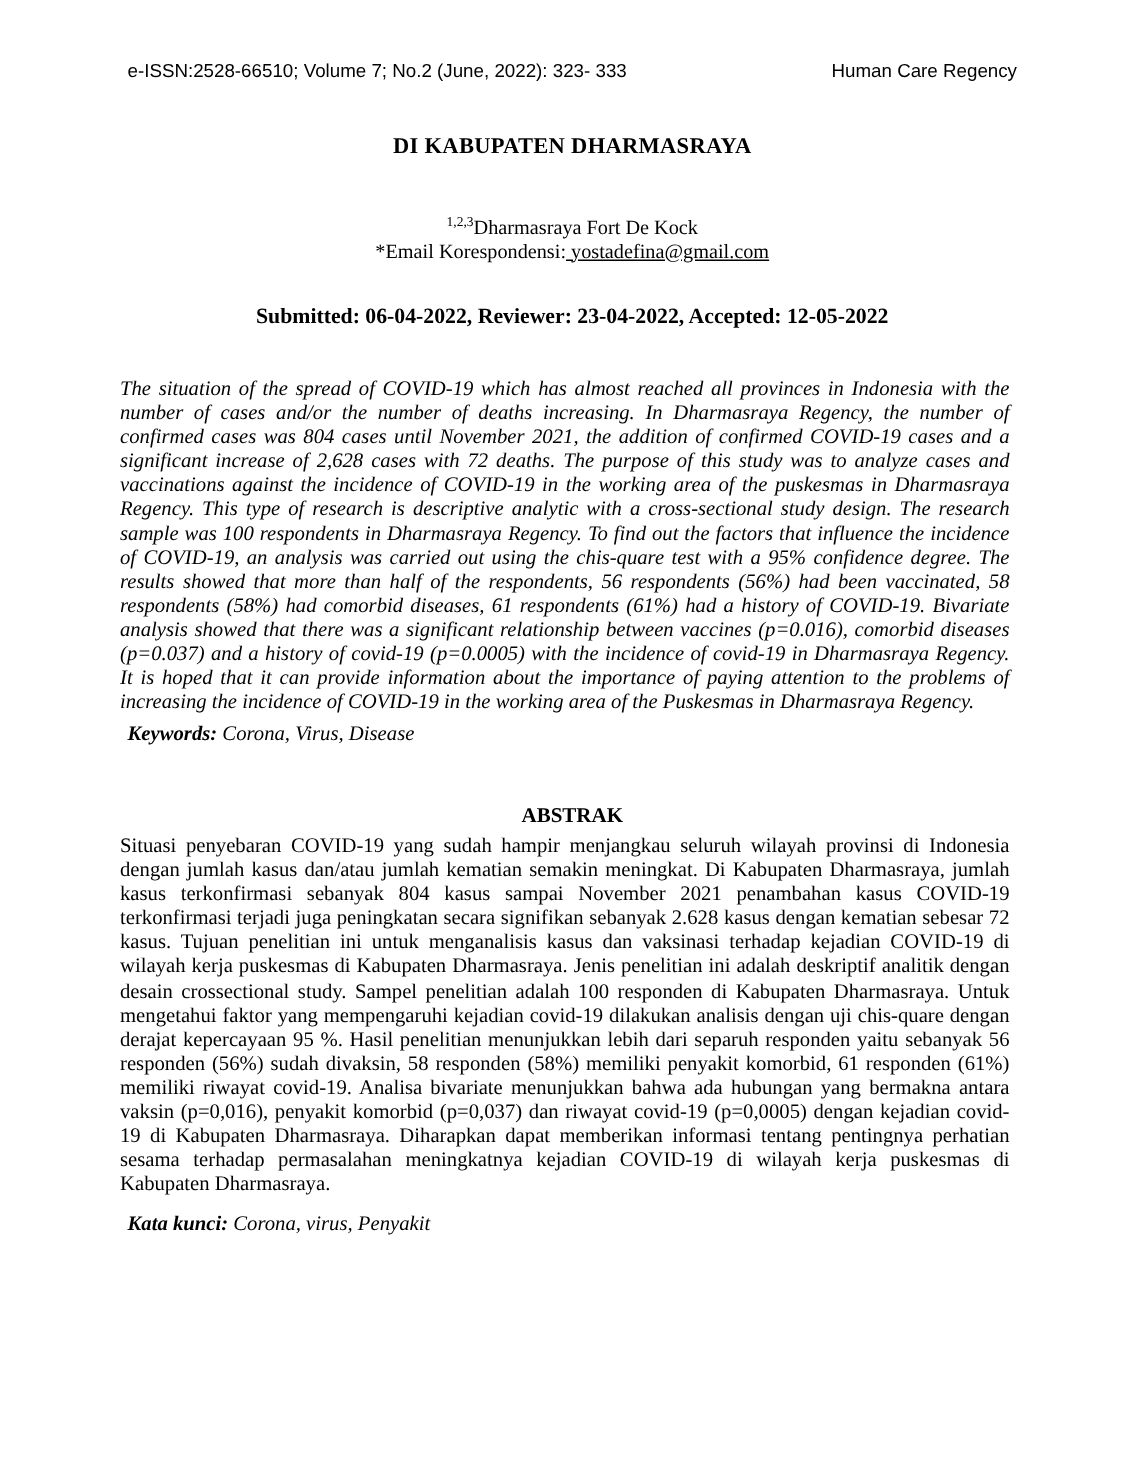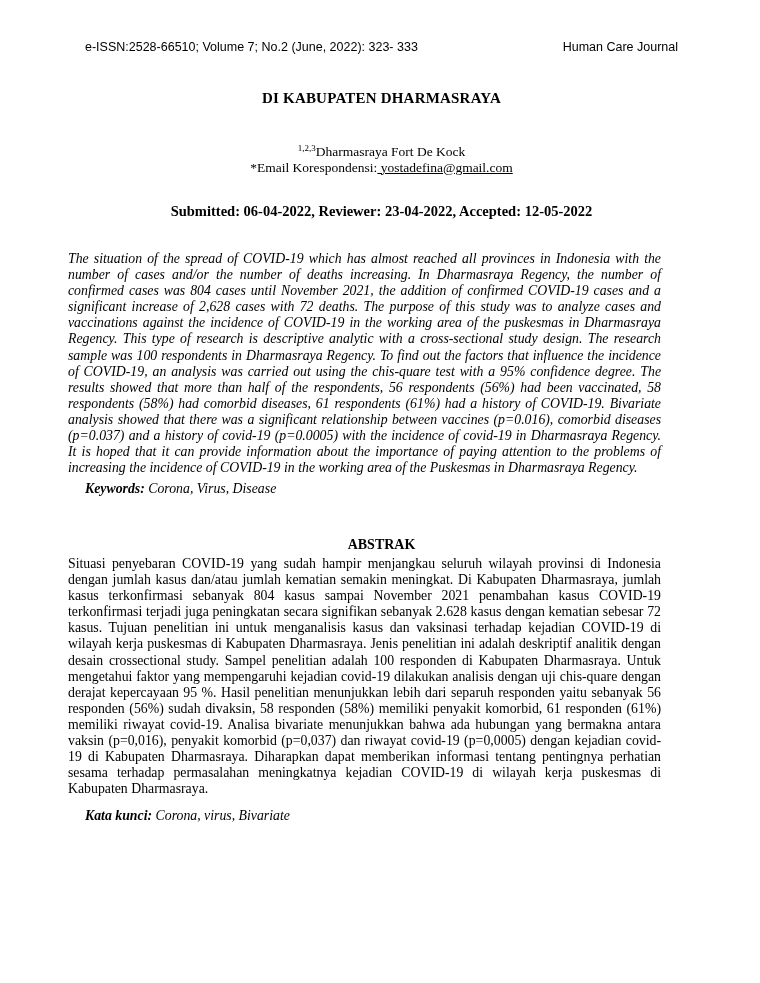--- a/index.html
+++ b/index.html
@@ -75,21 +75,21 @@
     left: 85px;
     right: 82px;
     text-align: center;
     font-weight: bold;
     font-size: 14px;
   }
   .heading-en { top: 234px; font-style: italic; }
   .heading-id { top: 537px; font-style: normal; }
   .abstract-body {
     position: absolute;
-    left: 68px;
+    left: 80px;
     width: 593px;
     text-align: justify;
     font-size: 13.8px;
     line-height: 16.1px;
   }
   .abstract-en-body { top: 251px; font-style: italic; }
   .abstract-id-body { top: 556px; font-style: normal; }
   .keywords-line {
     position: absolute;
     left: 85px;
@@ -109,21 +109,21 @@
     text-align: right;
   }
 </style>
 </head>
 <body>
 
 <div class="page">
 
   <div class="running-header">
     <span>e-ISSN:2528-66510; Volume 7; No.2 (June, 2022): 323- 333</span>
-    <span>Human Care Journal</span>
+    <span>Human Care Regency</span>
   </div>
 
   <div class="title-block">
     <div>DI KABUPATEN DHARMASRAYA</div>
   </div>
 
   <div class="byline-block">
     <div class="affiliation-line"><sup>1,2,3</sup><span>Dharmasraya Fort De Kock</span></div>
     <div class="email-line"><span>*Email Korespondensi:</span><span class="email-link"> yostadefina@gmail.com</span></div>
   </div>
@@ -132,17 +132,17 @@
 
 
   <div class="abstract-body abstract-en-body">The situation of the spread of COVID-19 which has almost reached all provinces in Indonesia with the number of cases and/or the number of deaths increasing. In Dharmasraya Regency, the number of confirmed cases was 804 cases until November 2021, the addition of confirmed COVID-19 cases and a significant increase of 2,628 cases with 72 deaths. The purpose of this study was to analyze cases and vaccinations against the incidence of COVID-19 in the working area of the puskesmas in Dharmasraya Regency. This type of research is descriptive analytic with a cross-sectional study design. The research sample was 100 respondents in Dharmasraya Regency. To find out the factors that influence the incidence of COVID-19, an analysis was carried out using the chis-quare test with a 95% confidence degree. The results showed that more than half of the respondents, 56 respondents (56%) had been vaccinated, 58 respondents (58%) had comorbid diseases, 61 respondents (61%) had a history of COVID-19. Bivariate analysis showed that there was a significant relationship between vaccines (p=0.016), comorbid diseases (p=0.037) and a history of covid-19 (p=0.0005) with the incidence of covid-19 in Dharmasraya Regency. It is hoped that it can provide information about the importance of paying attention to the problems of increasing the incidence of COVID-19 in the working area of the Puskesmas in Dharmasraya Regency.</div>
 
   <div class="keywords-line keywords-en"><span class="kw-label">Keywords:</span><span> Corona, Virus, Disease</span></div>
 
   <div class="section-heading heading-id">ABSTRAK</div>
 
   <div class="abstract-body abstract-id-body">Situasi penyebaran COVID-19 yang sudah hampir menjangkau seluruh wilayah provinsi di Indonesia dengan jumlah kasus dan/atau jumlah kematian semakin meningkat. Di Kabupaten Dharmasraya, jumlah kasus terkonfirmasi sebanyak 804 kasus sampai November 2021 penambahan kasus COVID-19 terkonfirmasi terjadi juga peningkatan secara  signifikan sebanyak 2.628 kasus dengan kematian sebesar 72 kasus. Tujuan penelitian ini untuk menganalisis kasus dan vaksinasi terhadap kejadian COVID-19 di wilayah kerja puskesmas di Kabupaten Dharmasraya. Jenis penelitian ini adalah deskriptif analitik dengan desain crossectional study. Sampel penelitian adalah 100 responden di Kabupaten Dharmasraya. Untuk mengetahui faktor yang mempengaruhi kejadian covid-19 dilakukan analisis dengan uji chis-quare dengan derajat kepercayaan 95 %. Hasil penelitian menunjukkan lebih dari separuh responden yaitu sebanyak 56 responden (56%) sudah divaksin, 58 responden (58%) memiliki penyakit komorbid, 61 responden (61%) memiliki riwayat covid-19. Analisa bivariate menunjukkan bahwa ada hubungan yang bermakna antara vaksin (p=0,016), penyakit komorbid (p=0,037) dan riwayat covid-19 (p=0,0005) dengan kejadian covid-19 di Kabupaten Dharmasraya. Diharapkan dapat memberikan informasi tentang pentingnya perhatian sesama terhadap permasalahan meningkatnya kejadian COVID-19 di wilayah kerja puskesmas di Kabupaten Dharmasraya.</div>
 
-  <div class="keywords-line keywords-id"><span class="kw-label">Kata kunci:</span><span> Corona, virus, Bivariate</span></div>
+  <div class="keywords-line keywords-id"><span class="kw-label">Kata kunci:</span><span> Corona, virus, Penyakit</span></div>
 
   <div class="page-number">323</div>
 
 </div>
 
 </body></html>

